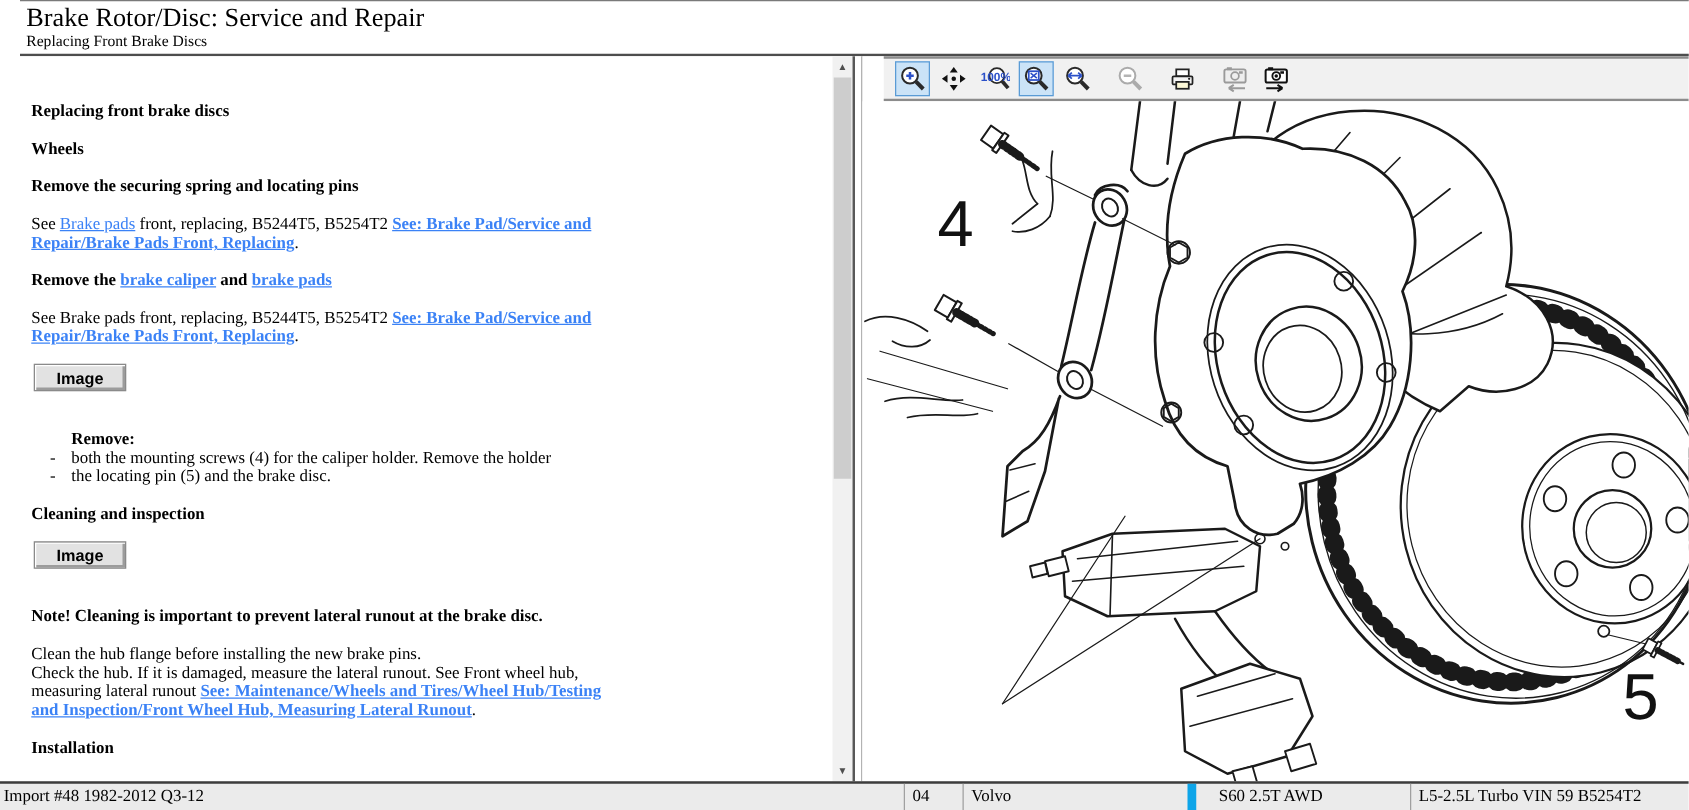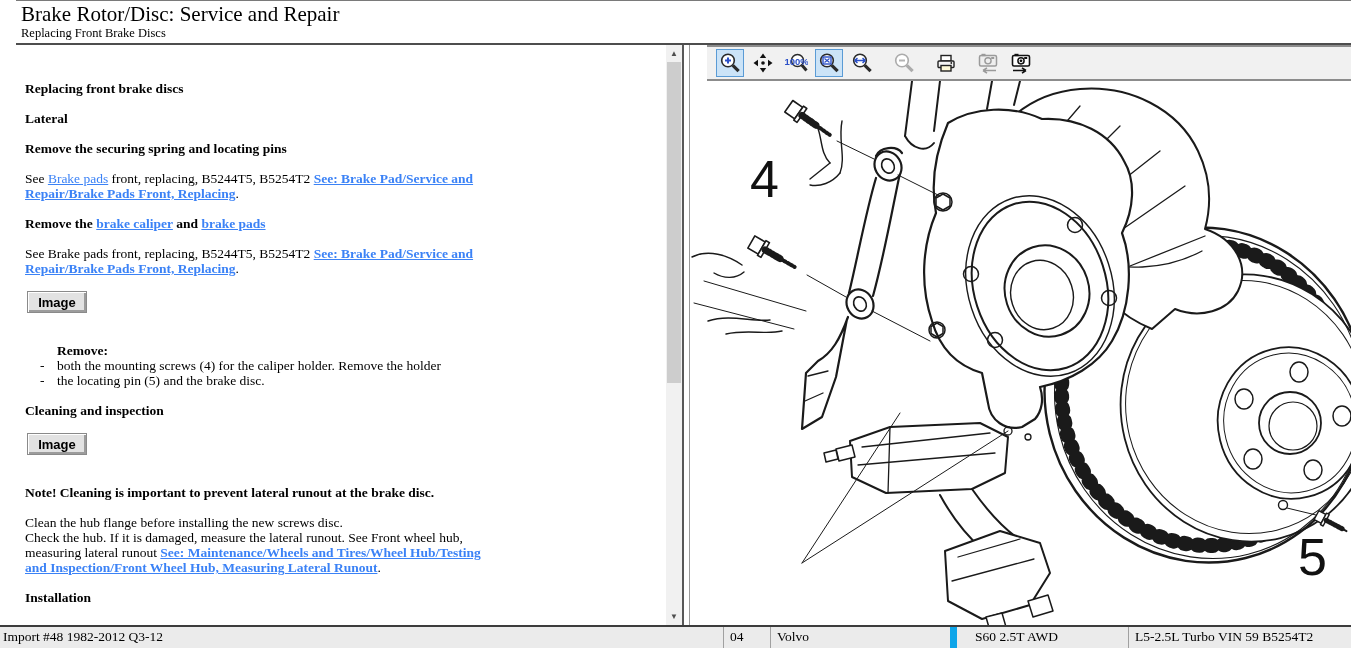--- a/index.html
+++ b/index.html
@@ -16,21 +16,21 @@
 
   
   .left-panel { position:absolute; left:0; top:45px; width:682px; height:581px;
                 background:#fff; overflow:hidden; }
   .doc { padding:36px 0 0 25px; width:500px; font-size:13.5px; line-height:15px; }
   .doc p { margin:0 0 15px 0; }
   .doc .h { font-weight:bold; }
   .lnk { color:#3b82f6; text-decoration:underline; cursor:pointer; }
   .lnk.b { font-weight:bold; }
   .btn-row { margin:0 0 30px 0; }
-  .image-btn { width:60px; height:22px; font:bold 13px "Liberation Sans",sans-serif;
+  .image-btn { width:74px; height:22px; font:bold 13px "Liberation Sans",sans-serif;
                color:#000; background:#e2e2e2; border:1px solid #8a8a8a;
                box-shadow:inset 1px 1px 0 #ffffff, inset -2px -2px 0 #9c9c9c;
                margin-left:2px; cursor:pointer; }
   .remove-block { margin:0 0 15px 0; }
   .rem-label { font-weight:bold; margin-left:32px; }
   .bullet-row { display:flex; }
   .bullet-row .dash { width:17px; margin-left:15px; flex:0 0 auto; }
 
   
   .scrollbar { position:absolute; right:0; top:0; width:16px; height:581px;
@@ -75,21 +75,21 @@
 <body>
 
 <div class="header">
   <div class="title">Brake Rotor/Disc:  Service and Repair</div>
   <div class="subtitle">Replacing Front Brake Discs</div>
 </div>
 
 <div class="left-panel">
   <div class="doc">
     <p class="h">Replacing front brake discs</p>
-    <p class="h">Lateral</p>
+    <p class="h">Wheels</p>
     <p class="h">Remove the securing spring and locating pins</p>
 
     <p><span>See </span><a class="lnk">Brake pads</a><span> front, replacing, B5244T5, B5254T2 </span><a class="lnk b">See: Brake Pad/Service and Repair/Brake Pads Front, Replacing</a><span>.</span></p>
 
     <p class="h"><span>Remove the </span><a class="lnk">brake caliper</a><span> and </span><a class="lnk">brake pads</a></p>
 
     <p><span>See Brake pads front, replacing, B5244T5, B5254T2 </span><a class="lnk b">See: Brake Pad/Service and Repair/Brake Pads Front, Replacing</a><span>.</span></p>
 
 
     <div class="btn-row">
@@ -109,21 +109,21 @@
     </div>
 
     <p class="h">Cleaning and inspection</p>
 
     <div class="btn-row">
       <button class="image-btn">Image</button>
     </div>
 
     <p class="h">Note! Cleaning is important to prevent lateral runout at the brake disc.</p>
 
-    <p><span>Clean the hub flange before installing the new screws disc.</span><br><span>Check the hub. If it is damaged, measure the lateral runout. See Front wheel hub, measuring lateral runout </span><a class="lnk b">See: Maintenance/Wheels and Tires/Wheel Hub/Testing and Inspection/Front Wheel Hub, Measuring Lateral Runout</a><span>.</span></p>
+    <p><span>Clean the hub flange before installing the new brake pins.</span><br><span>Check the hub. If it is damaged, measure the lateral runout. See Front wheel hub, measuring lateral runout </span><a class="lnk b">See: Maintenance/Wheels and Tires/Wheel Hub/Testing and Inspection/Front Wheel Hub, Measuring Lateral Runout</a><span>.</span></p>
 
     <p class="h">Installation</p>
   </div>
 
   <div class="scrollbar">
     <div class="sb-btn up">▲</div>
     <div class="sb-thumb"></div>
     <div class="sb-btn down">▼</div>
   </div>
 </div>

